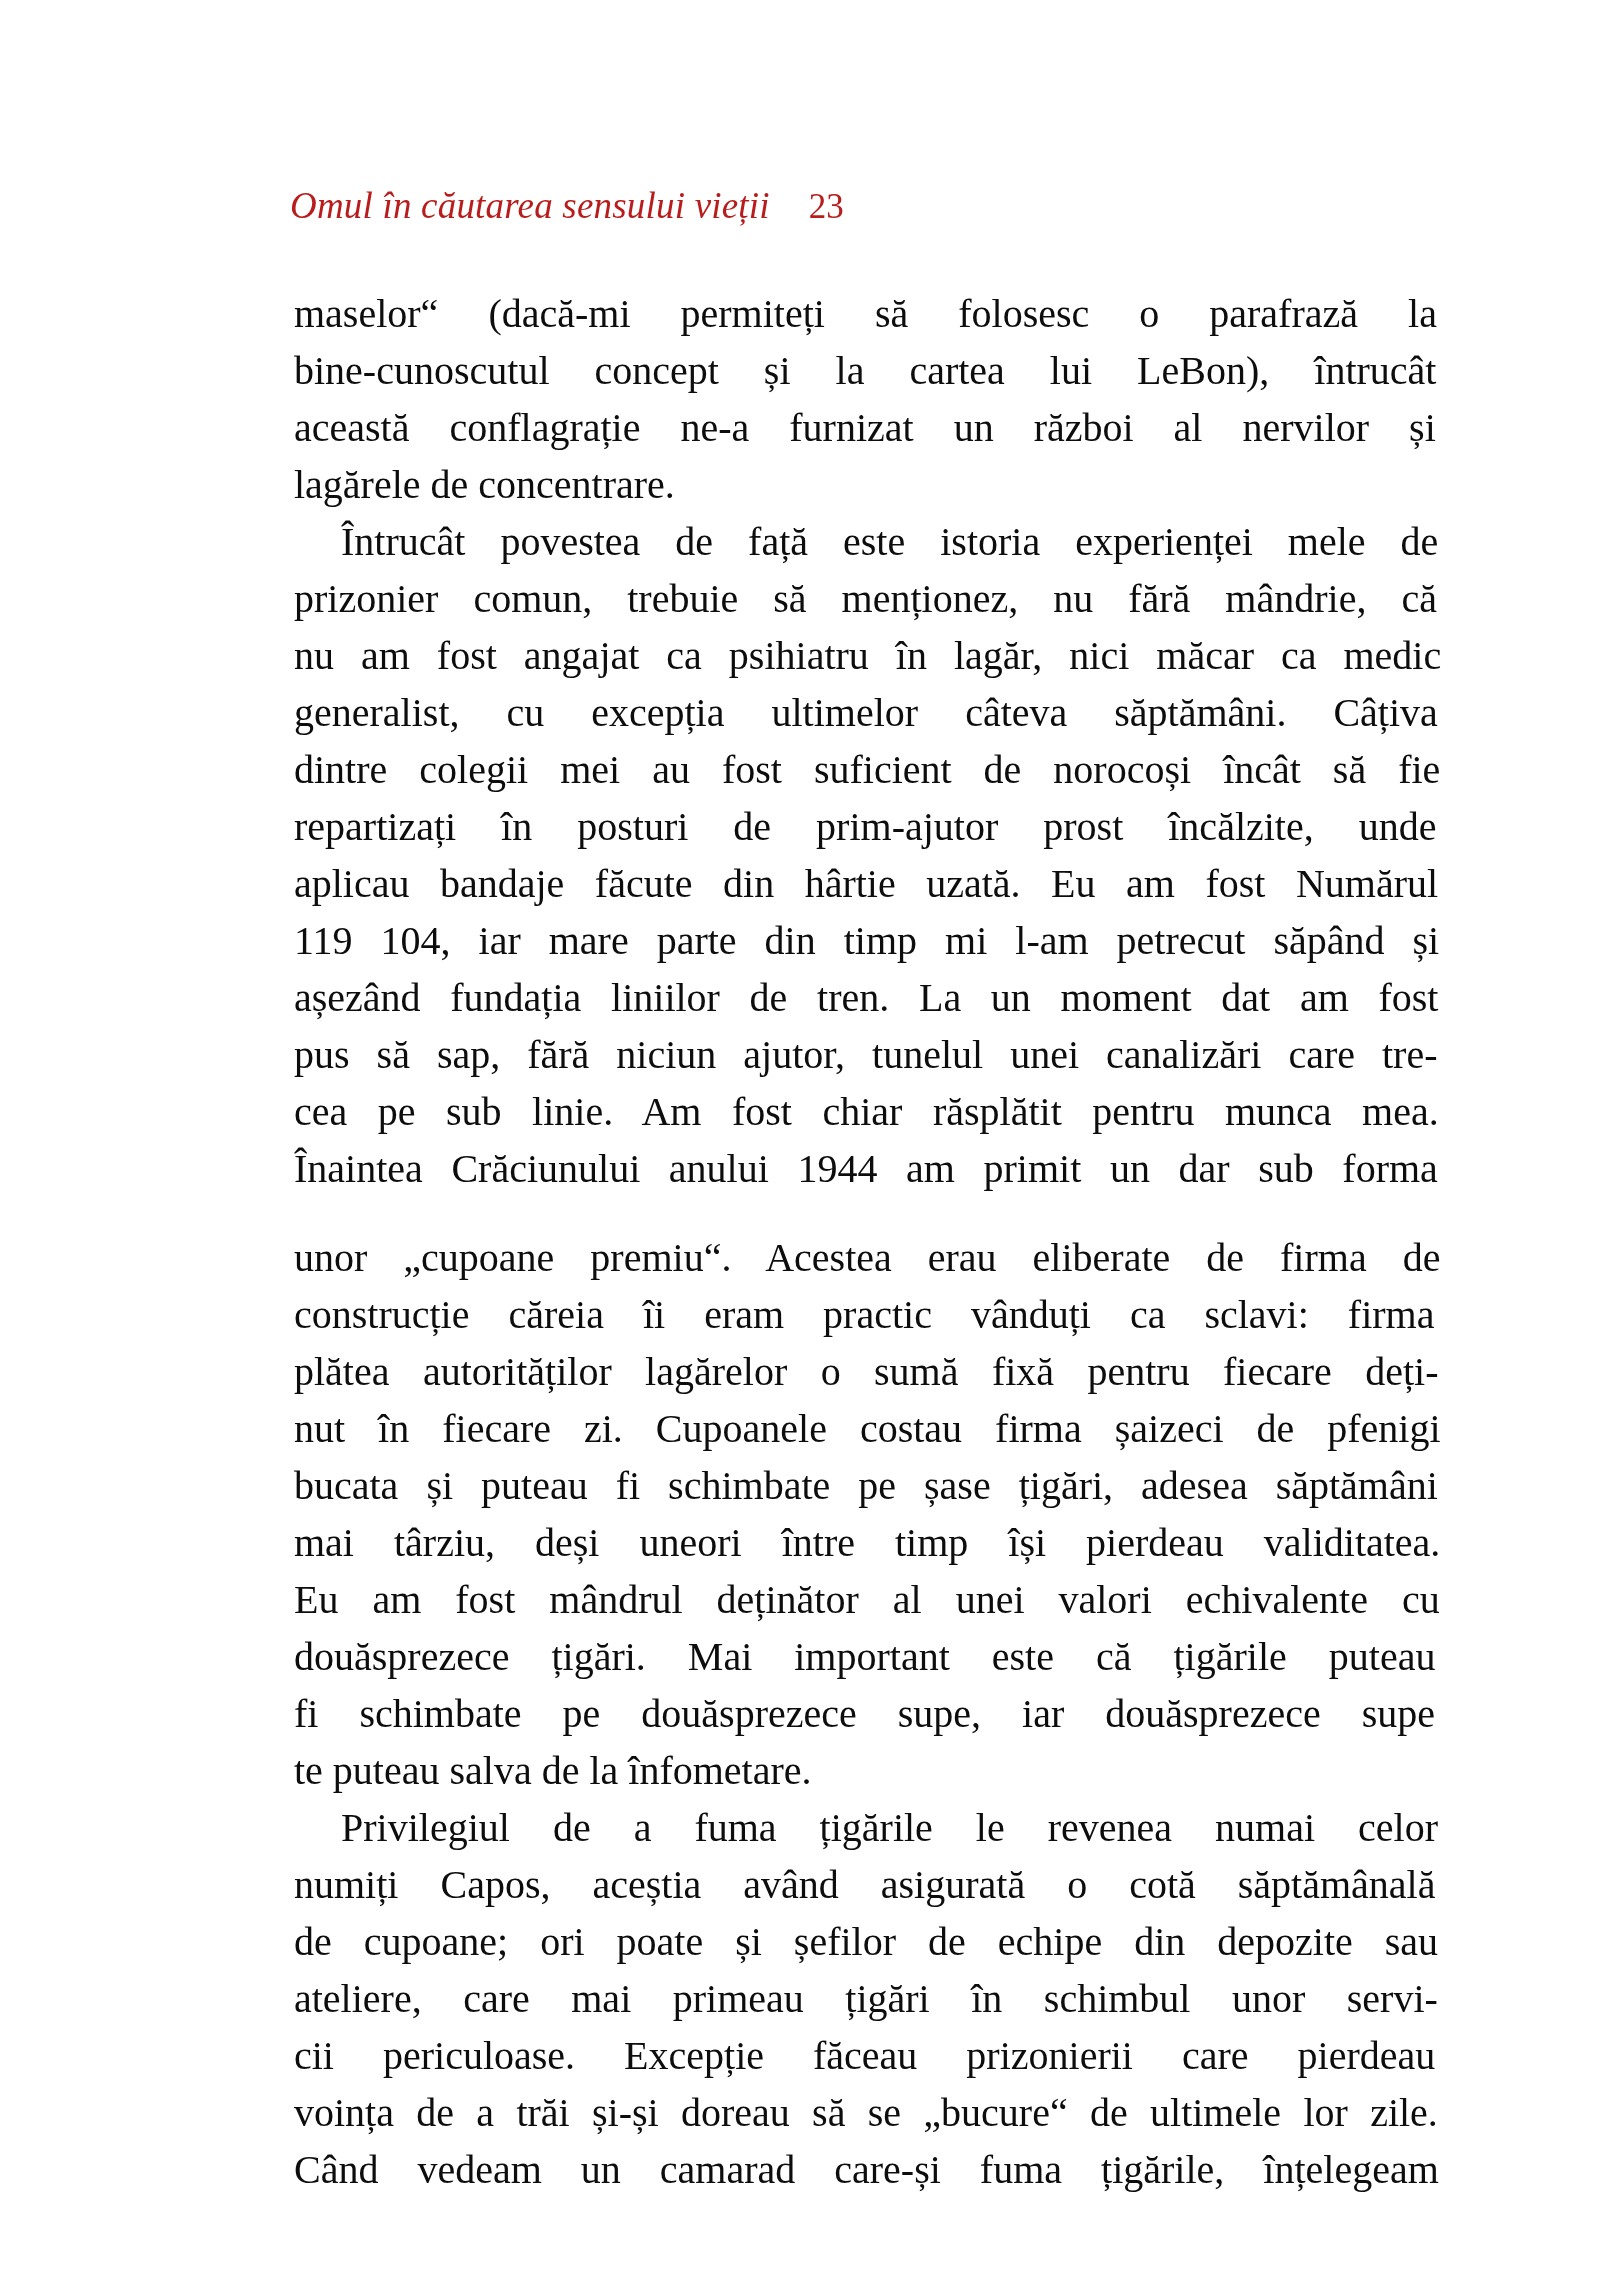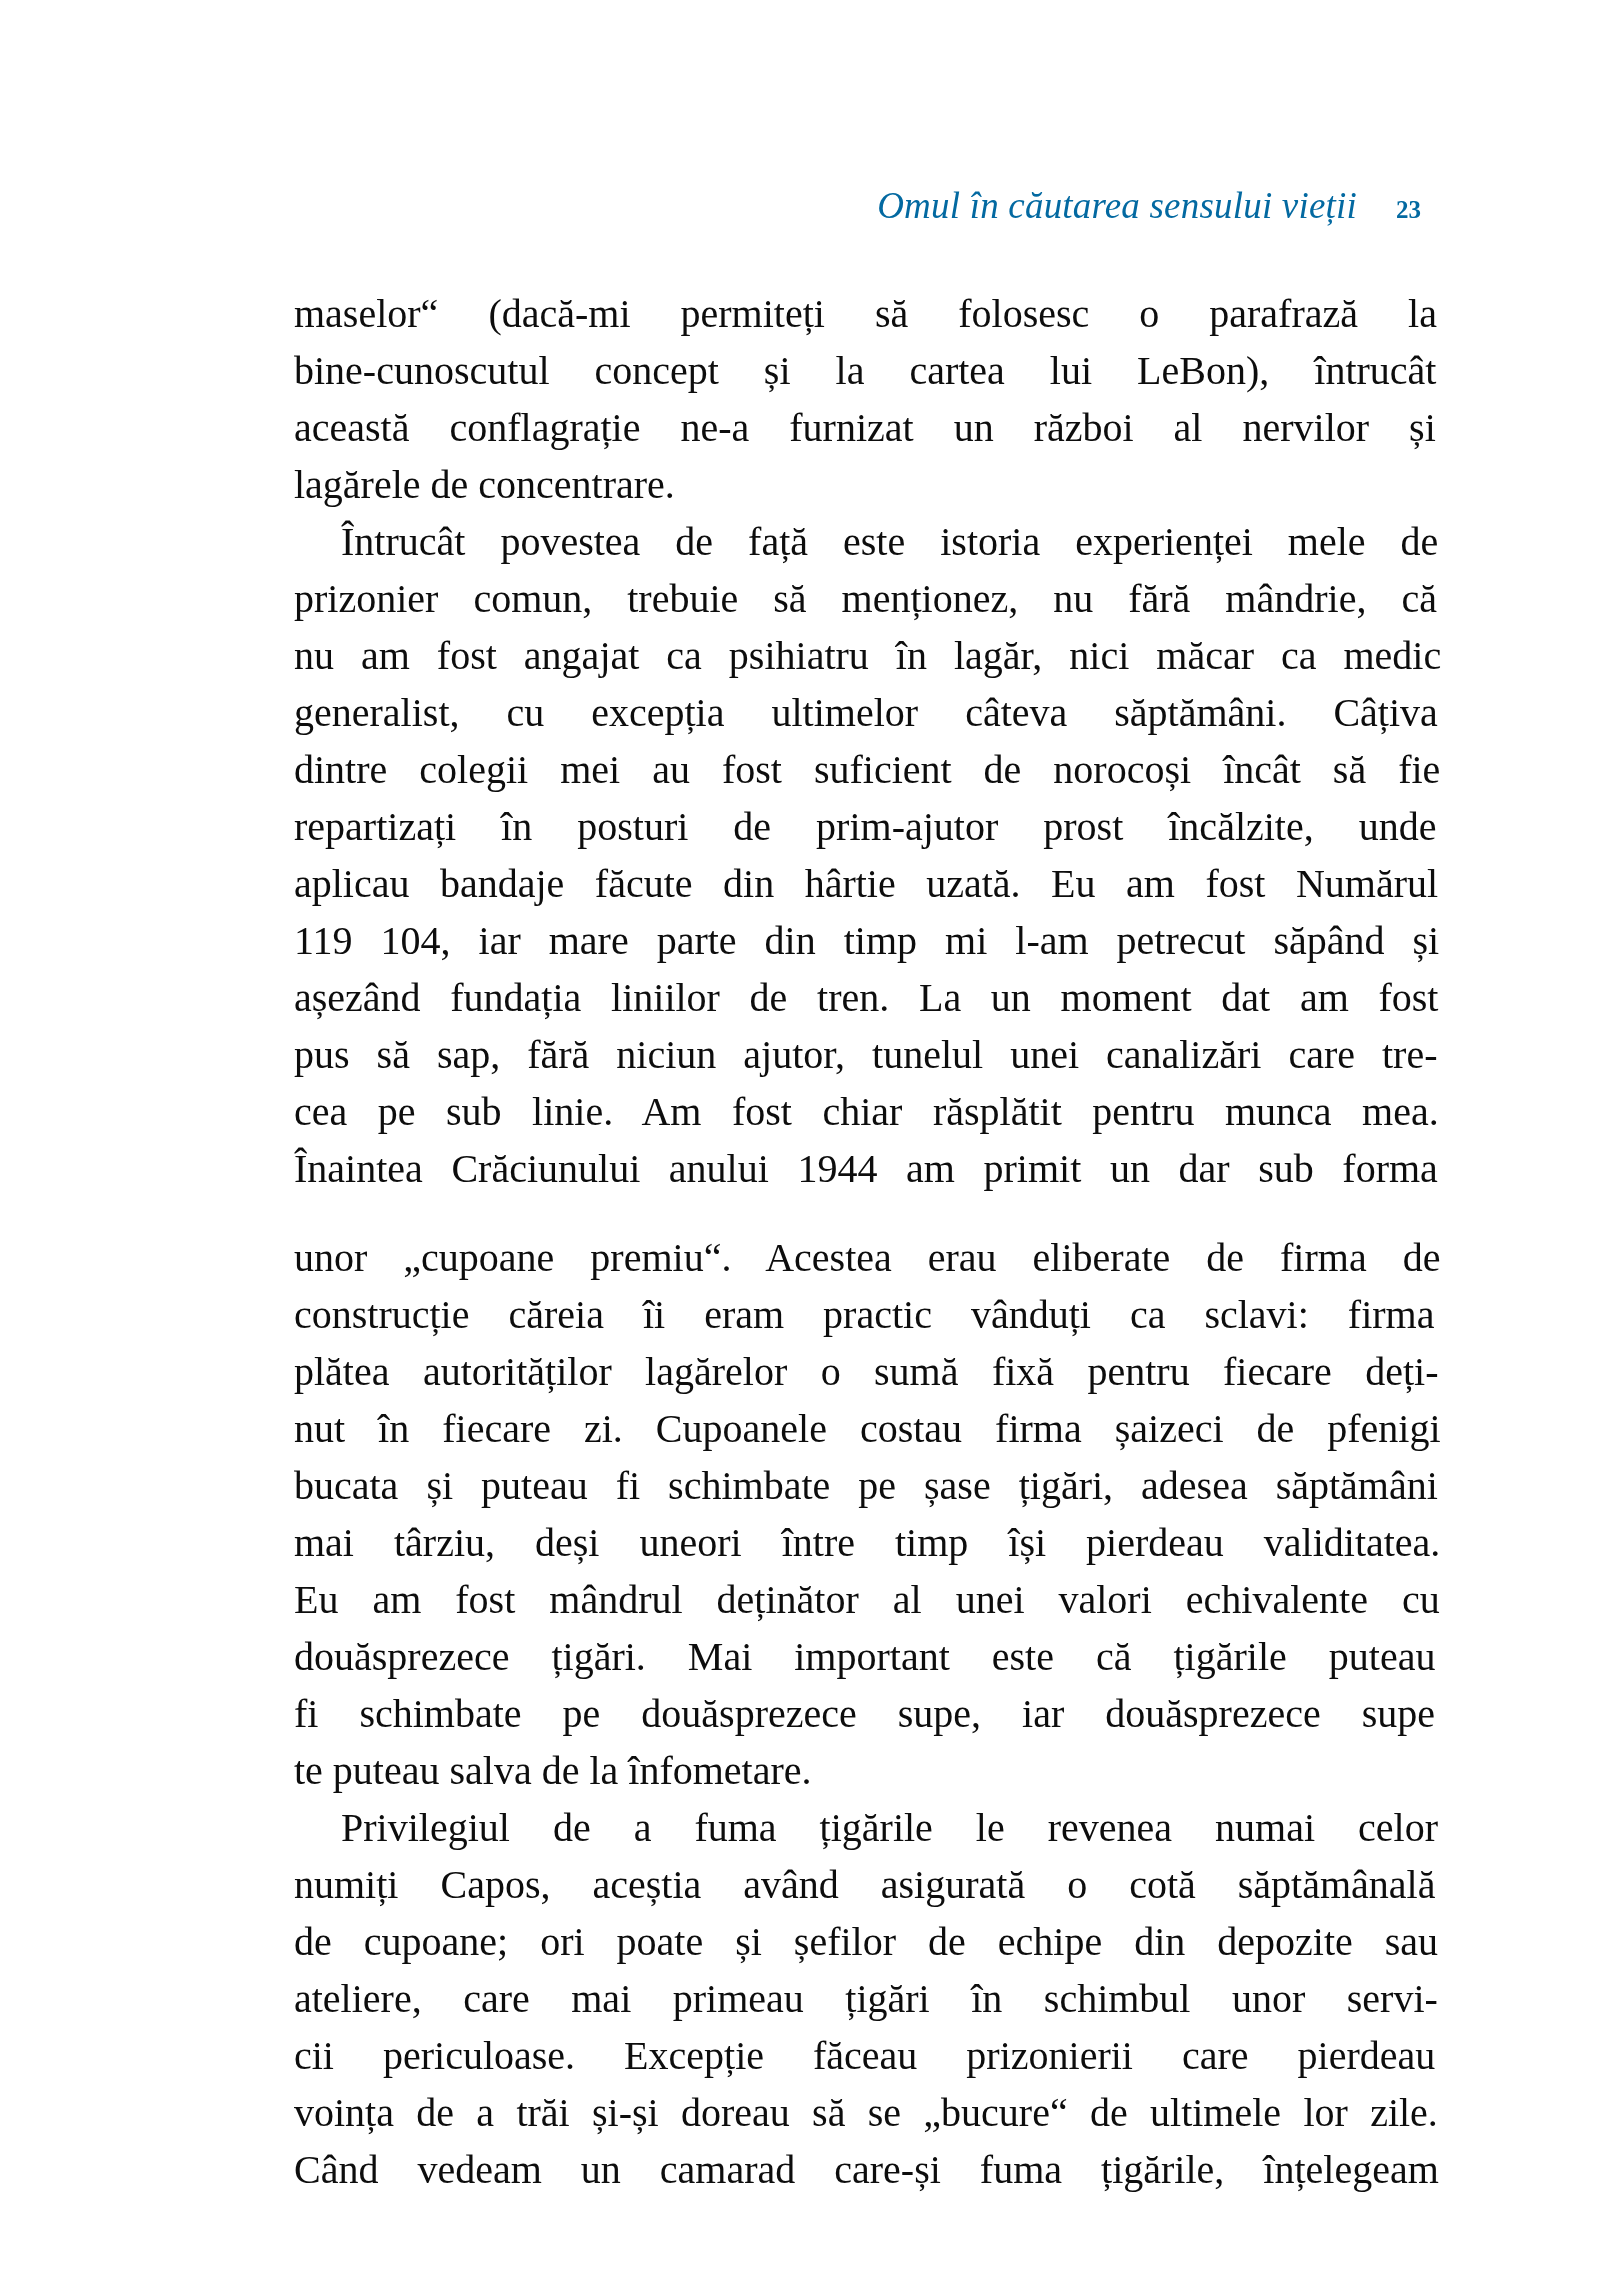--- a/index.html
+++ b/index.html
@@ -1,24 +1,24 @@
 <!DOCTYPE html>
 <html><head>
 <meta charset="utf-8">
 <style>
   html, body { margin:0; padding:0; background:#ffffff; }
   body { width:1621px; height:2293px; position:relative; overflow:hidden; }
   .page { position:absolute; left:0; top:0; width:1621px; height:2293px; background:#fff; }
   .header {
-    position:absolute; top:184px; left:284px; width:1137px; height:59px;
-    display:flex; justify-content:flex-end; align-items:baseline;
-    font-family:"Liberation Serif", serif; color:#0369a1;
+    position:absolute; top:184px; left:290px; width:1137px; height:59px;
+    display:flex; justify-content:flex-start; align-items:baseline;
+    font-family:"Liberation Serif", serif; color:#b91c1c;
   }
   .running-title { font-style:italic; font-size:37px; letter-spacing:0.2px; }
-  .page-number { font-size:25px; font-weight:bold; margin-left:39px; }
+  .page-number { font-size:35px; font-weight:normal; margin-left:39px; }
   .body {
     position:absolute; top:271px; left:294px; width:1137px;
     font-family:"Liberation Serif", serif; font-size:40px; line-height:57px;
     color:#0d0d0d; text-align:justify; text-align-last:justify;
   }
   .line { display:block; white-space:nowrap; text-align:justify; text-align-last:justify; }
   .line.last { text-align-last:left; }
   .line.indent { padding-left:47px; }
   .paragraph { margin:0; }
 </style>

